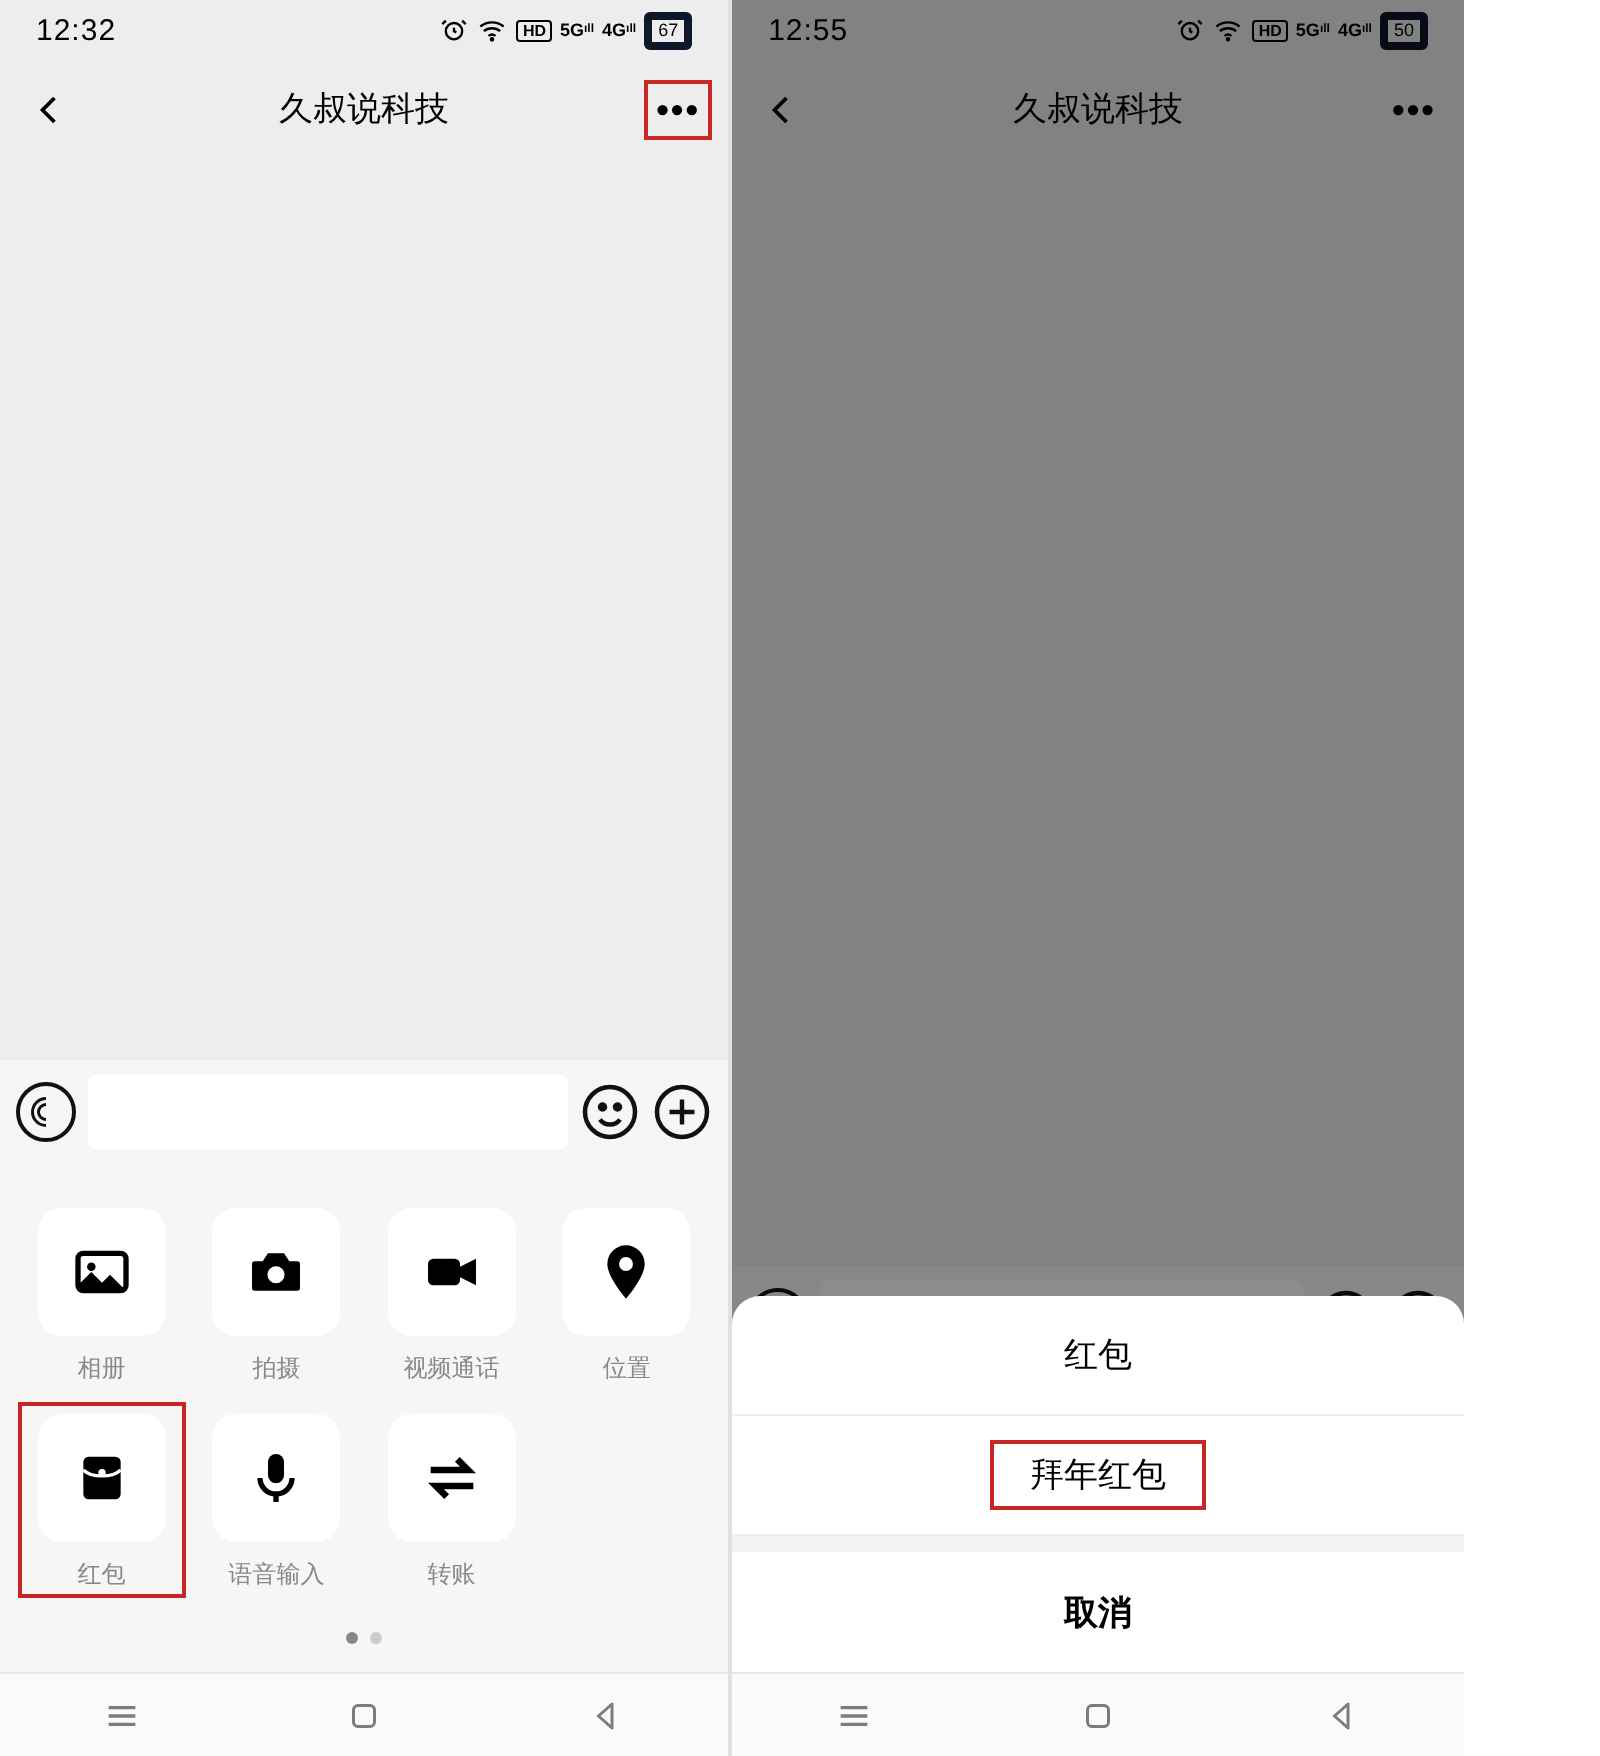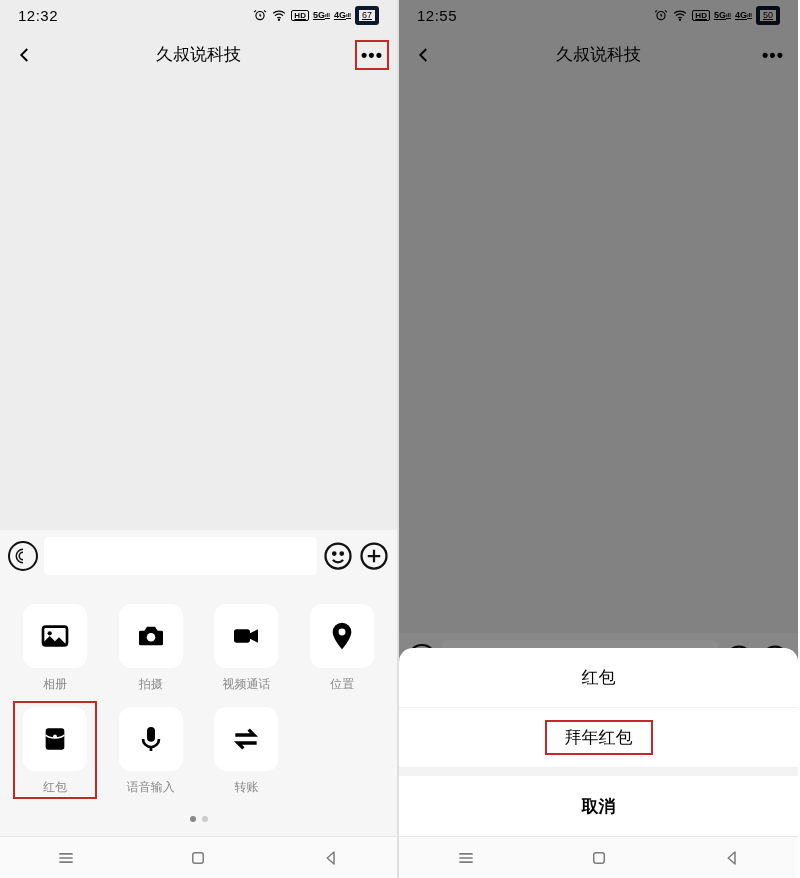--- a/index.html
+++ b/index.html
@@ -1,24 +1,24 @@
 <!DOCTYPE html>
 <html><head>
   <meta charset="utf-8">
   <style>
     * { margin: 0; padding: 0; box-sizing: border-box; }
     body { font-family: -apple-system, "PingFang SC", sans-serif; background: #fff; }
-    .container { display: flex; width: 800px; height: 878px; }
+    .container { display: flex; width: 732px; height: 878px; }
     .screen { width: 399px; height: 878px; position: relative; background: #ededed; display: flex; flex-direction: column; border-right: 2px solid #e0e0e0; }
     .screen:last-child { border-right: none; }
 
     
     .status-bar { height: 30px; display: flex; align-items: center; justify-content: space-between; padding: 0 18px; font-size: 14px; font-weight: 500; }
     .status-left { font-size: 15px; letter-spacing: 0.5px;}
-    .status-right { display: flex; align-items: center; gap: 4px; font-size: 12px; text-decoration: underline; }
+    .status-right { display: flex; align-items: center; gap: 4px; font-size: 12px; }
     .sbicon { display: inline-flex; align-items: center; }
     .bat { border: 4px solid #0f172a; border-radius: 3px; padding: 0 3px; font-size: 9px; line-height: 11px; min-width: 24px; text-align: center; position:relative;}
 
     
     .header { height: 48px; display: flex; align-items: center; justify-content: center; position: relative; }
     .back { position: absolute; left: 10px; top: 10px; width: 30px; height: 30px; display: flex; align-items: center; justify-content: center; }
     .title { font-size: 17px; font-weight: 500; }
     .more { position: absolute; right: 8px; top: 10px; width: 34px; height: 30px; display: flex; align-items: center; justify-content: center; font-size: 18px; letter-spacing: 1px; font-weight: 700; }
     .highlight-red { border: 2px solid #c62828; }
 

